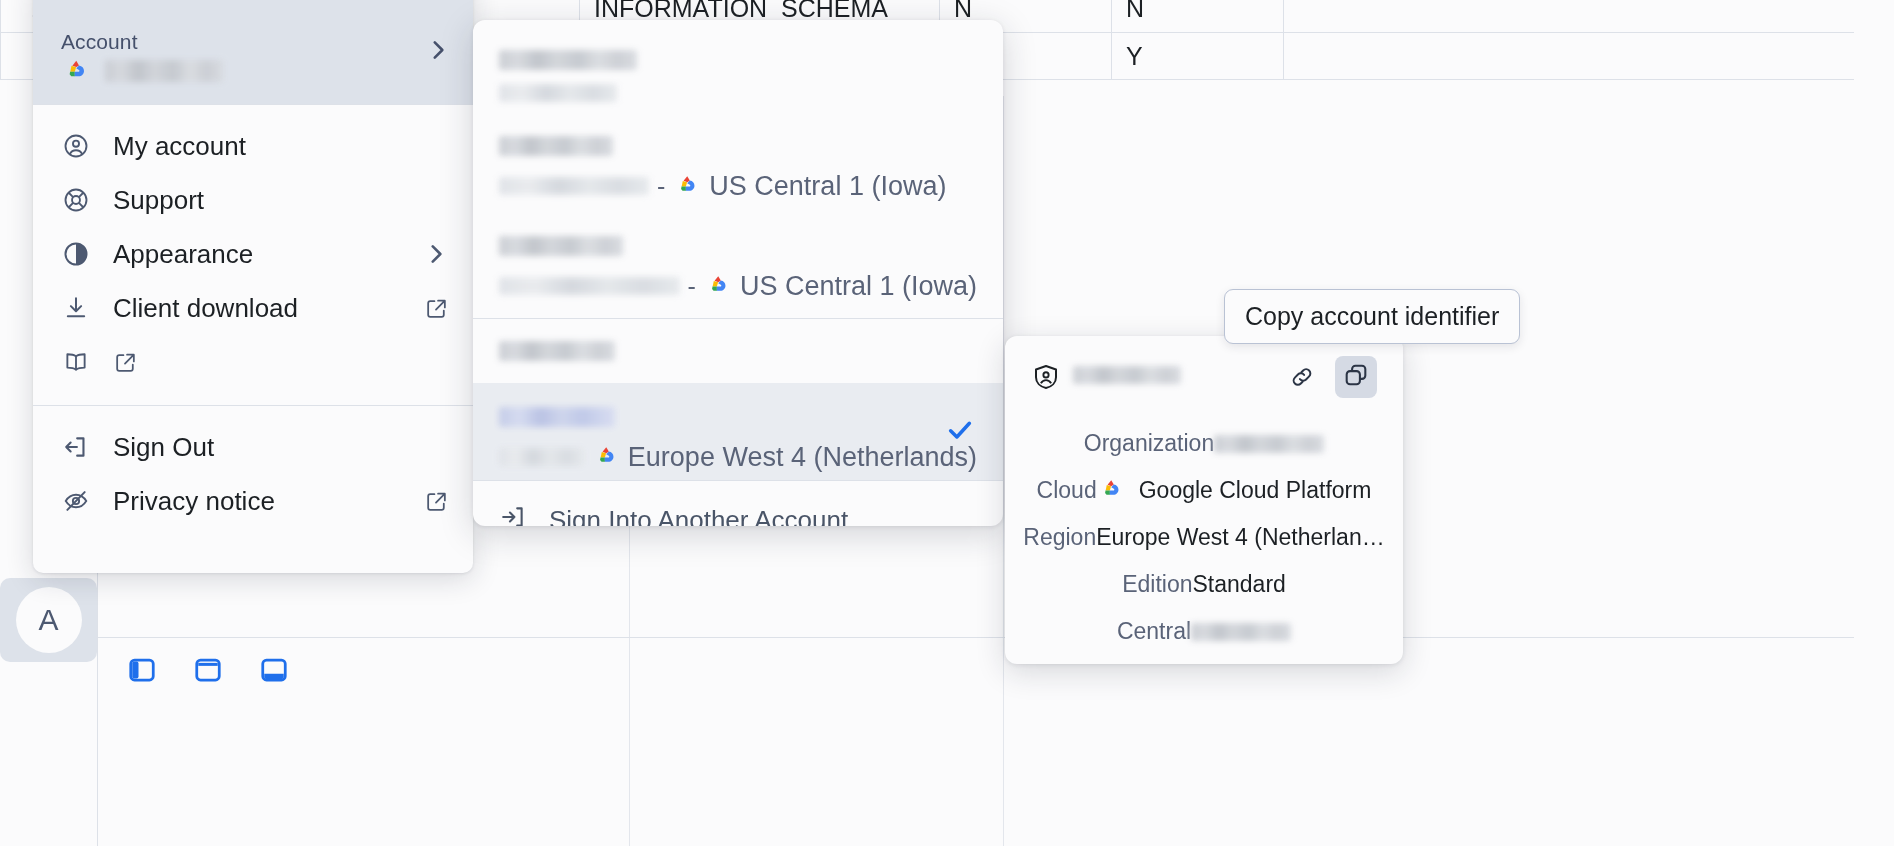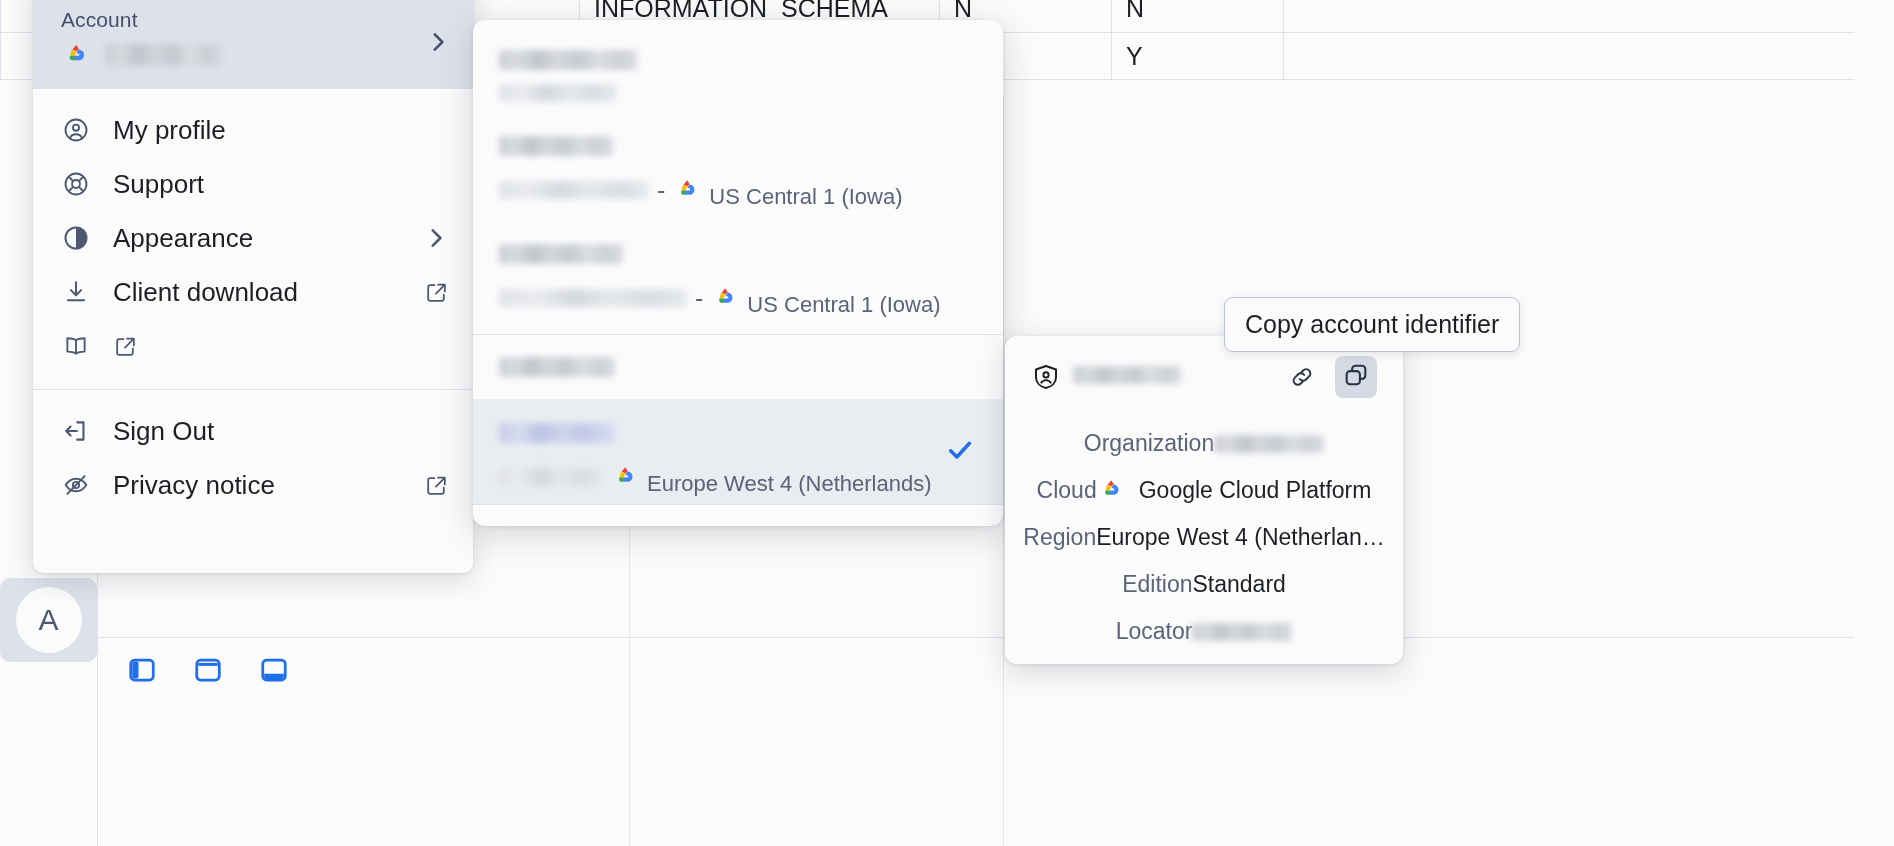--- a/index.html
+++ b/index.html
@@ -30,23 +30,23 @@
   
   .left-menu {
     position: absolute; left: 33px; top: -22px; width: 440px; height: 595px;
     background: #fbfbfc;
     border-radius: 10px;
     box-shadow: 0 6px 28px rgba(26,33,51,.16), 0 1px 3px rgba(26,33,51,.10);
     overflow: hidden;
   }
   .acct-header {
     background: #dde2ea;
-    padding: 8px 24px 16px 28px;
+    padding: 30px 24px 16px 28px;
     position: relative;
-    display: flex; flex-direction: column; gap: 6px;
+    display: flex; flex-direction: column; gap: 0;
     min-height: 84px; justify-content: center;
     margin-top: 22px;
   }
   .acct-header-label { font-size: 21px; color: #45506b; letter-spacing: .1px; }
   .acct-header-row { display: flex; align-items: center; gap: 14px; }
   .blur {
     display: inline-block; border-radius: 2px;
     background: linear-gradient(90deg,#c9ccd2 0%,#d6d9de 14%,#bfc3c9 28%,#d2d5da 42%,#c4c8ce 58%,#dadde1 72%,#cbced4 86%,#d8dbe0 100%);
     filter: blur(3.2px);
     opacity: .95;
@@ -78,21 +78,21 @@
     position: absolute; left: 473px; top: 20px; width: 530px; height: 506px;
     background: #fbfbfc; border-radius: 12px;
     box-shadow: 0 8px 34px rgba(26,33,51,.18), 0 1px 4px rgba(26,33,51,.10);
     overflow: hidden;
   }
   .sw-item { padding: 18px 26px 16px 26px; position: relative; cursor: pointer; }
   .sw-item.selected { background: #e9ecf1; }
   .sw-line1 { margin-bottom: 10px; }
   .sw-line2 { display: flex; align-items: center; gap: 8px; }
   .sw-dash { color: #5a6378; font-size: 25px; }
-  .sw-region { font-size: 22px; color: #5a6378; white-space: nowrap; margin-top: 14px; }
+  .sw-region { font-size: 27px; color: #5a6378; white-space: nowrap; }
   .sw-check { position: absolute; right: 28px; top: 50%; transform: translateY(-50%); color: #1f6feb; }
   .sw-sep { height: 1px; background: #dde1e8; margin: 0 0 0 0; }
   .sw-signin {
     display: flex; align-items: center; gap: 22px;
     padding: 22px 26px; font-size: 26px; color: #4a5568; cursor: pointer;
   }
 
   
   .details {
     position: absolute; left: 1005px; top: 336px; width: 398px; height: 328px;
@@ -111,21 +111,21 @@
   .det-icon-btn.active { background: #d5dae4; }
   .det-row {
     display: flex; align-items: center; justify-content: center;
     height: 47px; font-size: 23px;
   }
   .det-label { color: #5a6378; white-space: nowrap; }
   .det-value { color: #1c2024; display: flex; align-items: center; gap: 14px; white-space: nowrap; }
 
   
   .tooltip {
-    position: absolute; left: 1224px; top: 297px;
+    position: absolute; left: 1224px; top: 289px;
     background: #fbfbfc; border: 1px solid #b9c2d4; border-radius: 9px;
     padding: 12px 20px; font-size: 25px; color: #1c2024;
     box-shadow: 0 3px 10px rgba(26,33,51,.10);
     white-space: nowrap;
   }
 
   
   .avatar-tile {
     position: absolute; left: 0; top: 578px; width: 97px; height: 84px;
     background: #dde2ea; border-radius: 10px;
@@ -223,21 +223,21 @@
     <div class="menu-group">
 
       <div class="menu-item">
         <span class="mi-icon">
           <svg width="28" height="28" viewBox="0 0 24 24" fill="none">
             <circle cx="12" cy="12" r="9" stroke="currentColor" stroke-width="1.6"></circle>
             <circle cx="12" cy="10" r="2.6" stroke="currentColor" stroke-width="1.6"></circle>
             <path d="M6.6 19 c1.2 -2.3 3.2 -3.4 5.4 -3.4 s4.2 1.1 5.4 3.4" stroke="currentColor" stroke-width="1.6"></path>
           </svg>
         </span>
-        <span class="mi-label">My profile</span>
+        <span class="mi-label">My account</span>
       </div>
 
       <div class="menu-item">
         <span class="mi-icon">
           <svg width="28" height="28" viewBox="0 0 24 24" fill="none">
             <circle cx="12" cy="12" r="9" stroke="currentColor" stroke-width="1.6"></circle>
             <circle cx="12" cy="12" r="3.4" stroke="currentColor" stroke-width="1.6"></circle>
             <path d="M5.6 5.6 l3.9 3.9 M18.4 5.6 l-3.9 3.9 M5.6 18.4 l3.9 -3.9 M18.4 18.4 l-3.9 -3.9" stroke="currentColor" stroke-width="1.6"></path>
           </svg>
         </span>
@@ -464,21 +464,21 @@
     </div>
 
     <div class="det-row">
       <span class="det-label">Edition</span>
       <span class="det-value">
           <span>Standard</span>
         </span>
     </div>
 
     <div class="det-row">
-      <span class="det-label">Locator</span>
+      <span class="det-label">Central</span>
       <span class="det-value">
           <span class="blur" style="width:100px;height:18px"></span>
         </span>
     </div>
   </div>
 
   <div class="tooltip">Copy account identifier</div>
 
 </div>
 

